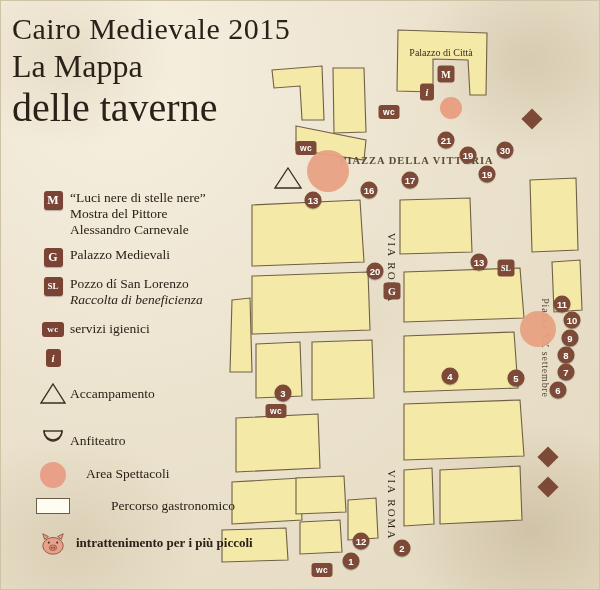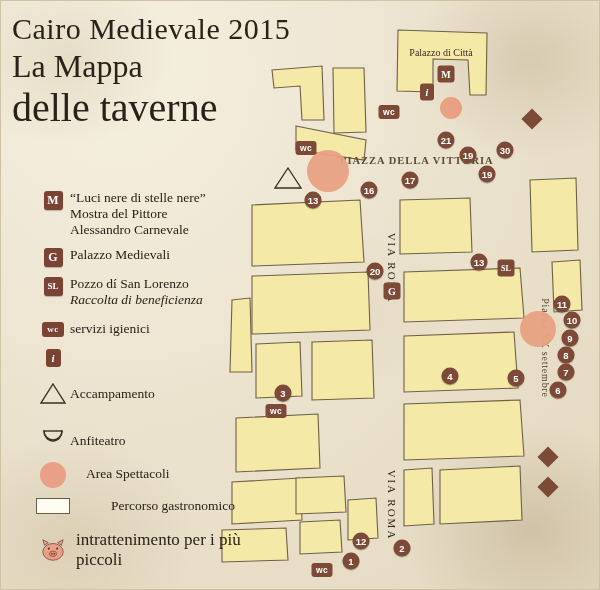--- a/index.html
+++ b/index.html
@@ -214,21 +214,21 @@
           <ellipse cx="16" cy="16" rx="11" ry="9" fill="#e8a089" stroke="#8a5747" stroke-width="1"></ellipse>
           <path d="M7 9 L5 3 L11 6 Z" fill="#e8a089" stroke="#8a5747" stroke-width="1"></path>
           <path d="M25 9 L27 3 L21 6 Z" fill="#e8a089" stroke="#8a5747" stroke-width="1"></path>
           <ellipse cx="16" cy="18" rx="4" ry="3" fill="#d88a72" stroke="#8a5747" stroke-width=".8"></ellipse>
           <circle cx="14.6" cy="18" r=".9" fill="#6b4133"></circle>
           <circle cx="17.4" cy="18" r=".9" fill="#6b4133"></circle>
           <circle cx="11.5" cy="12.5" r="1.1" fill="#4a3226"></circle>
           <circle cx="20.5" cy="12.5" r="1.1" fill="#4a3226"></circle>
         </svg>
       </div>
-      <div class="lg-txt" style="padding-left:6px;font-size:17px;">intrattenimento per i più piccoli</div>
+      <div class="lg-txt" style="padding-left:6px;font-size:13px;font-weight:bold;">intrattenimento per i più piccoli</div>
     </div>
   </div>
 
   <div class="lbl lbl-palazzo" style="left:441px;top:52px;">Palazzo di Città</div>
   <div class="vroma" style="left:392px;top:268px;">VIA ROMA</div>
   <div class="vroma" style="left:392px;top:505px;">VIA ROMA</div>
   <div class="lbl lbl-piazza-sett" style="left:545px;top:348px;writing-mode:vertical-rl;">Piazza XX settembre</div>
 
   <div class="mk mk-area" style="left:328px;top:171px;width:42px;height:42px;"></div>
   <div class="mk mk-area" style="left:538px;top:329px;width:36px;height:36px;"></div>

